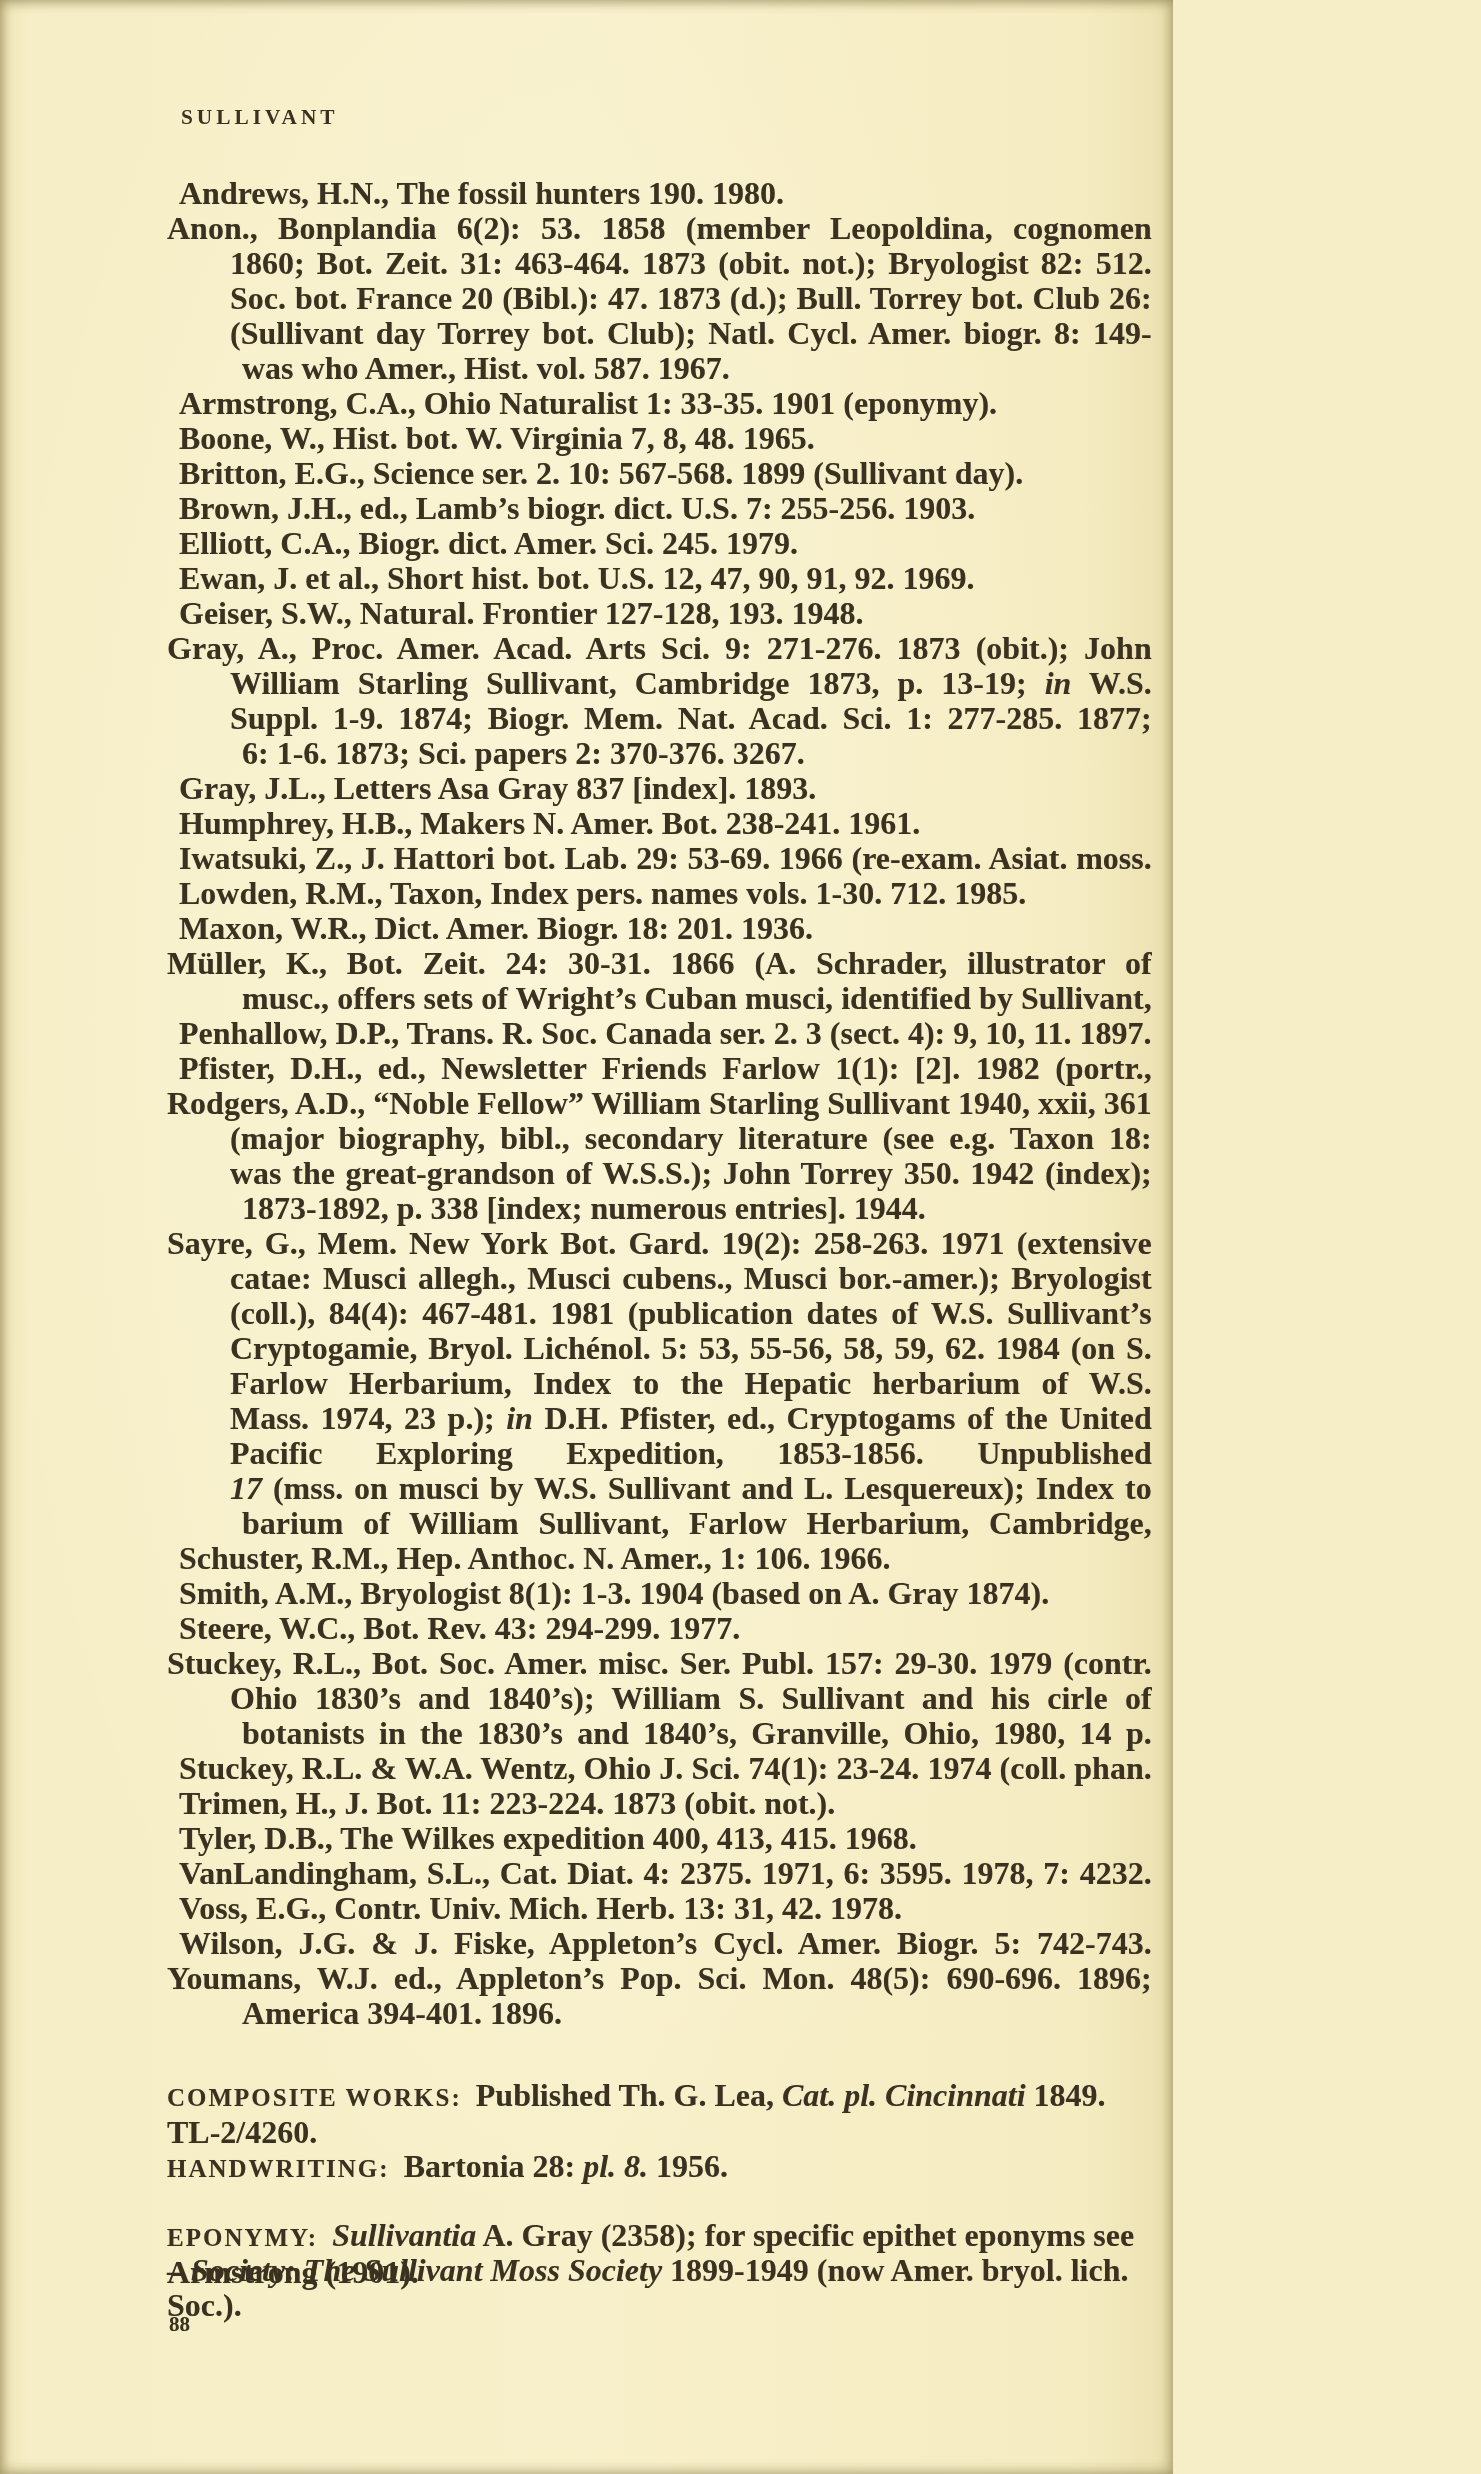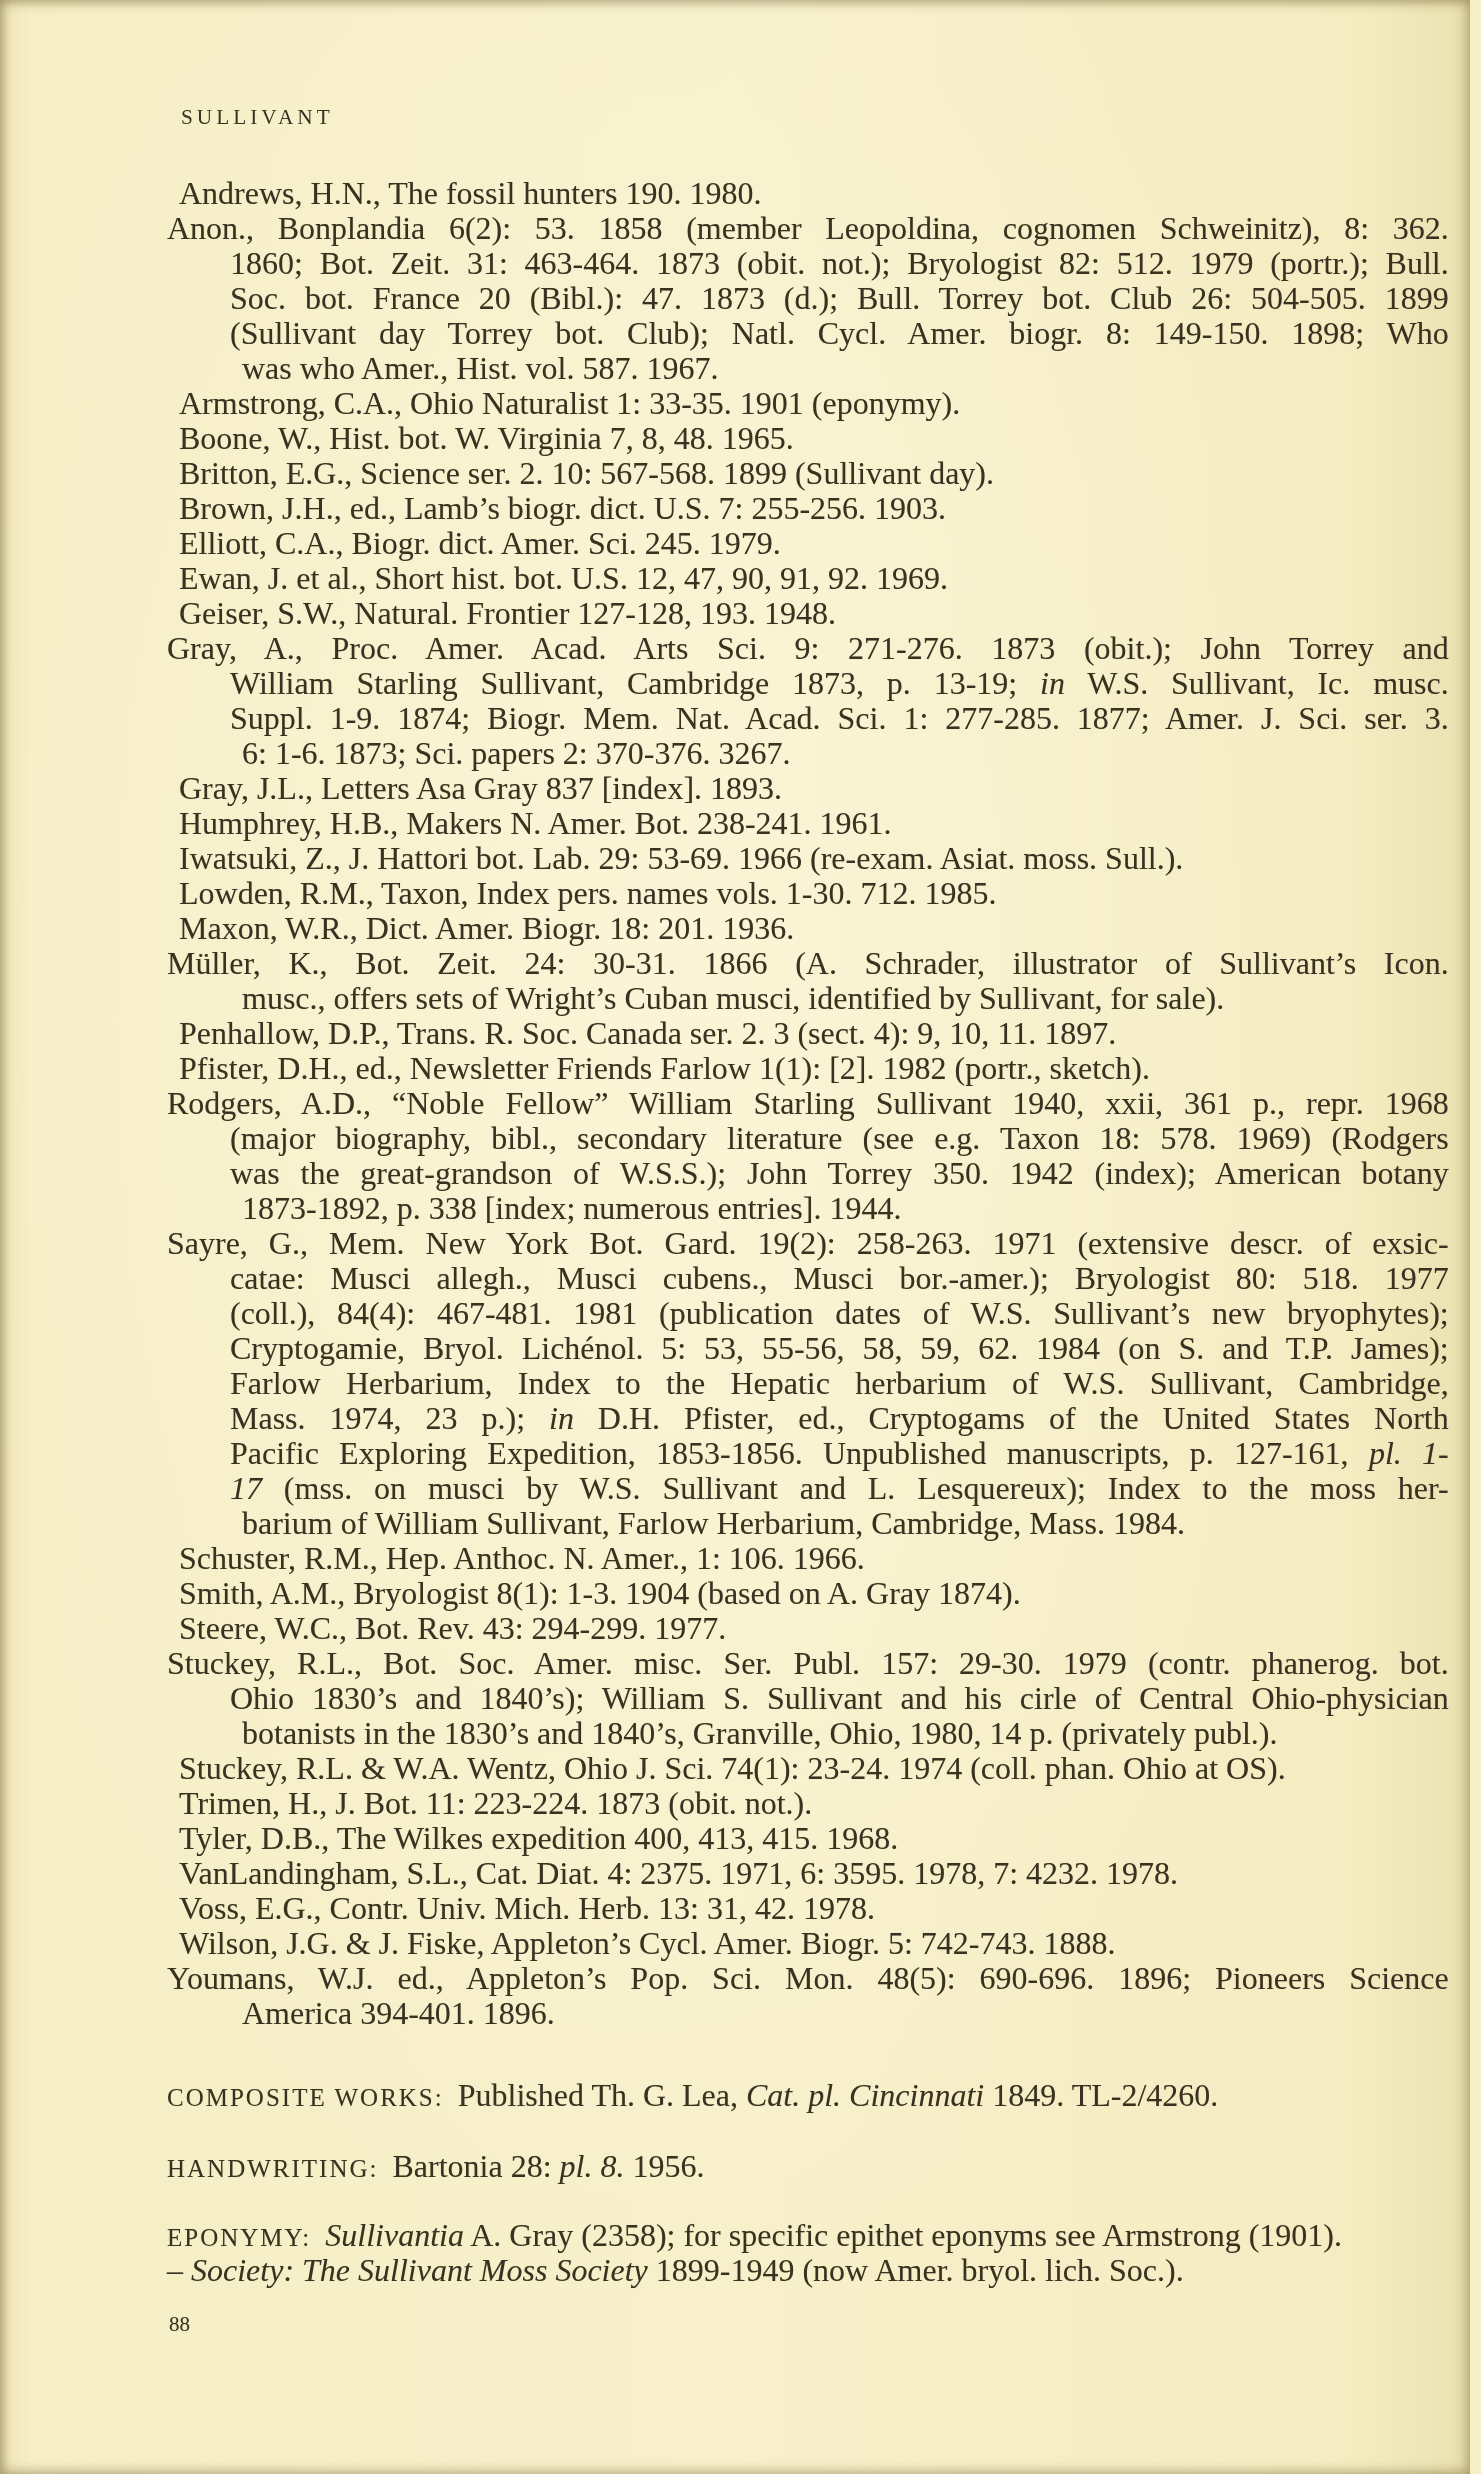--- a/index.html
+++ b/index.html
@@ -3,31 +3,32 @@
 <meta charset="utf-8">
 <style>
   html, body { margin: 0; padding: 0; }
   body {
     width: 1482px; height: 2475px;
     background: #f6eec6;
     font-family: "Liberation Serif", "DejaVu Serif", serif;
   }
   .page {
     position: relative;
-    width: 1470px; height: 2475px;
+    width: 1173px; height: 2475px;
     color: #3a3120;
     background:
       radial-gradient(ellipse at 45% 40%, rgba(255,252,232,0.45), rgba(255,252,232,0) 62%),
       linear-gradient(90deg, #eee4b6 0px, #f6eec6 30px, #f8f0ca 50%, #f5ecc2 92%, #ebe1b1 100%);
     box-shadow:
       inset 4.7px 0 9.3px rgba(95,78,30,0.22),
       inset -6px 0 13.3px rgba(95,78,30,0.20),
       inset 0 4.7px 9.3px rgba(95,78,30,0.18),
       inset 0 -6px 10.7px rgba(95,78,30,0.16);
     overflow: hidden;
+    font-weight: bold;
   }
   .running-head {
     position: absolute; top: 105px; left: 181px;
     font-size: 21.3px; letter-spacing: 4px;
     color: #3a3120;
   }
   .bib {
     position: absolute; top: 176px; left: 167px; right: 21.3px;
     font-size: 32px;
   }

